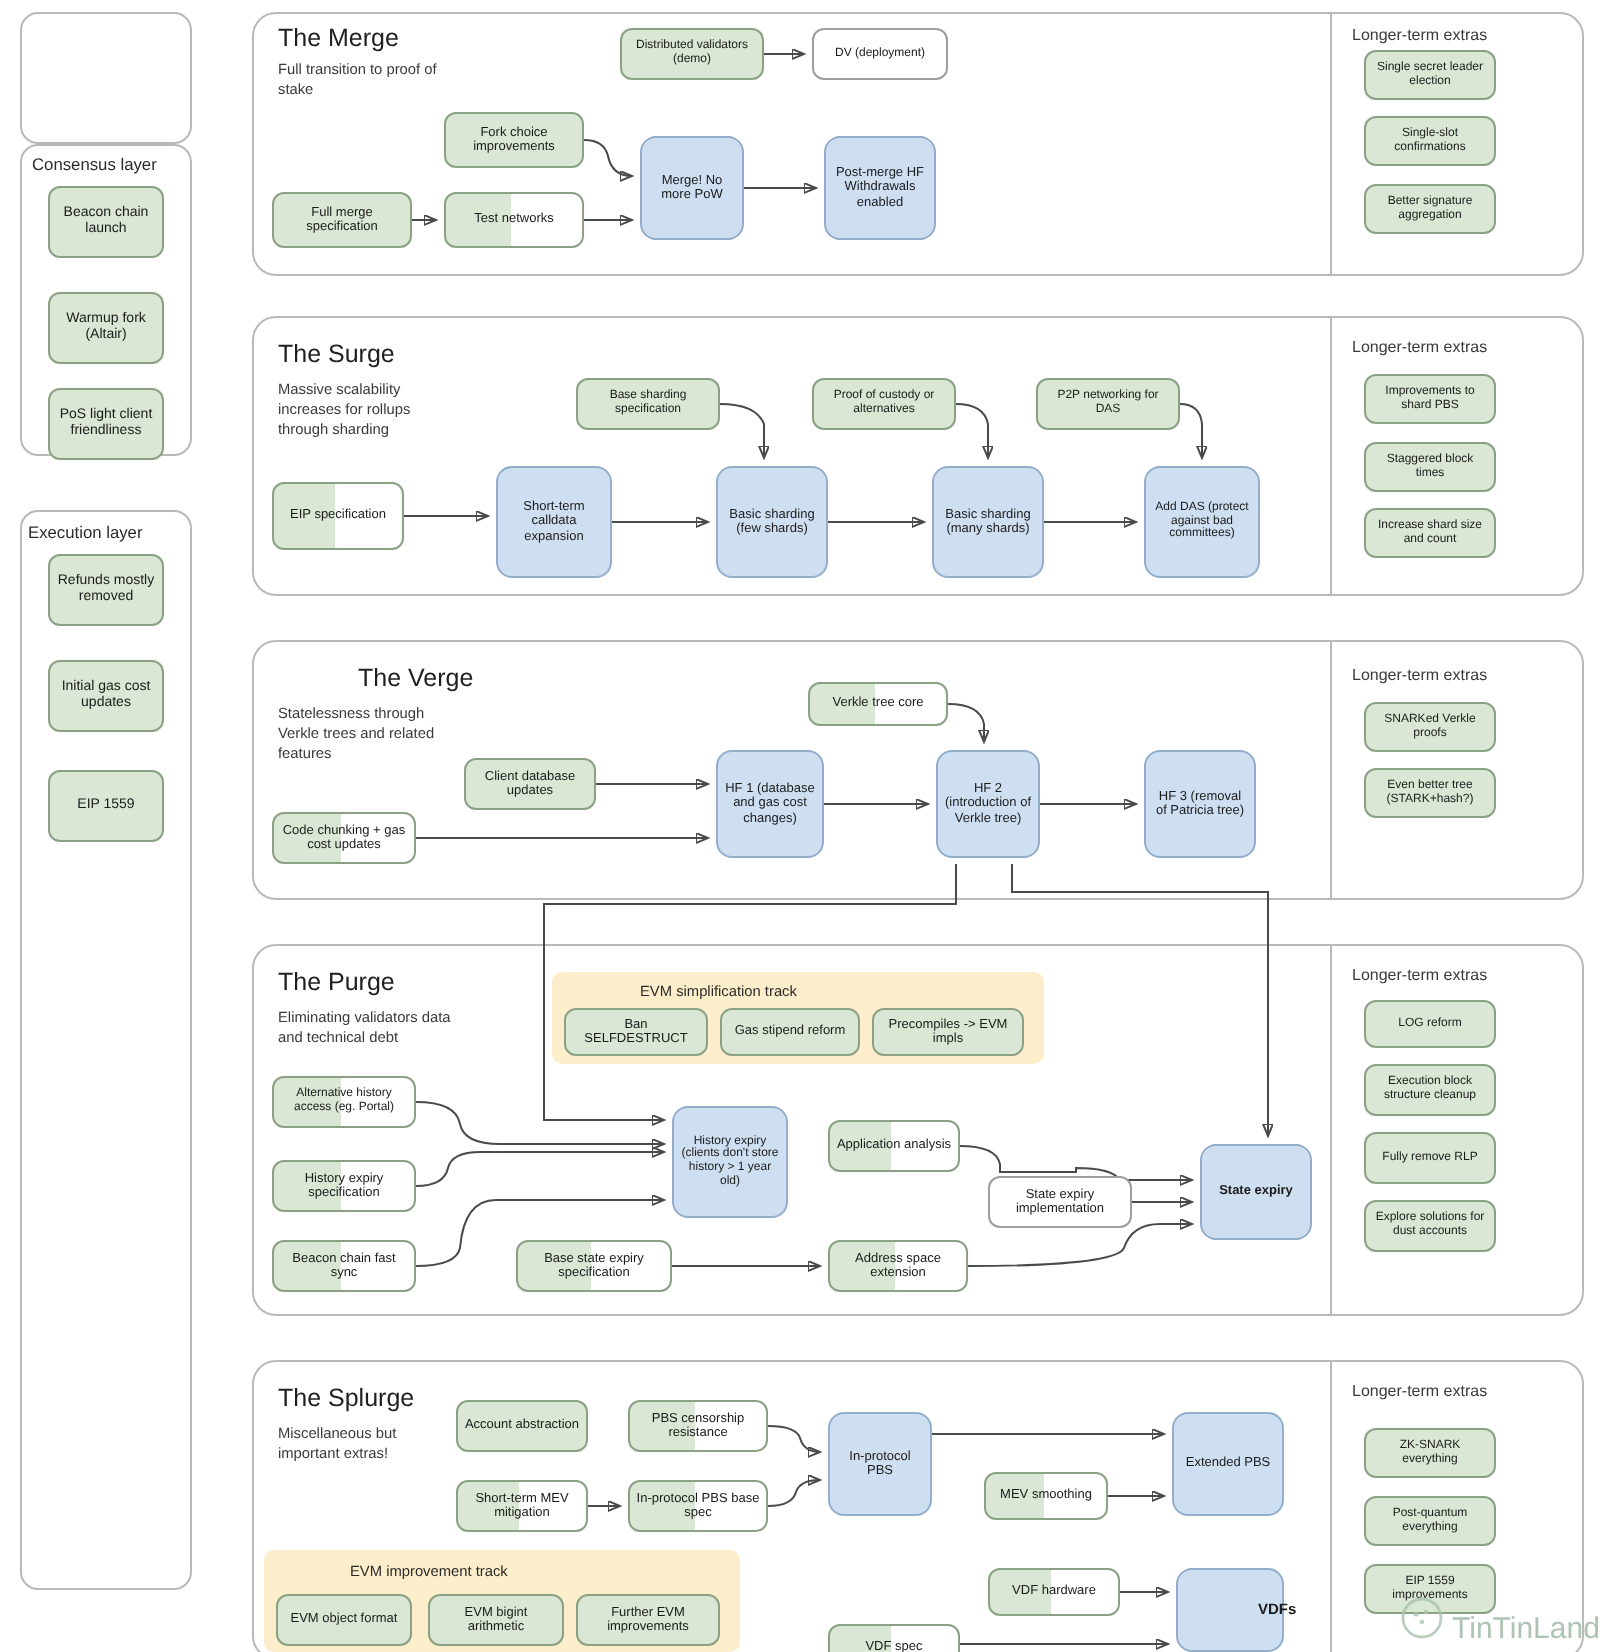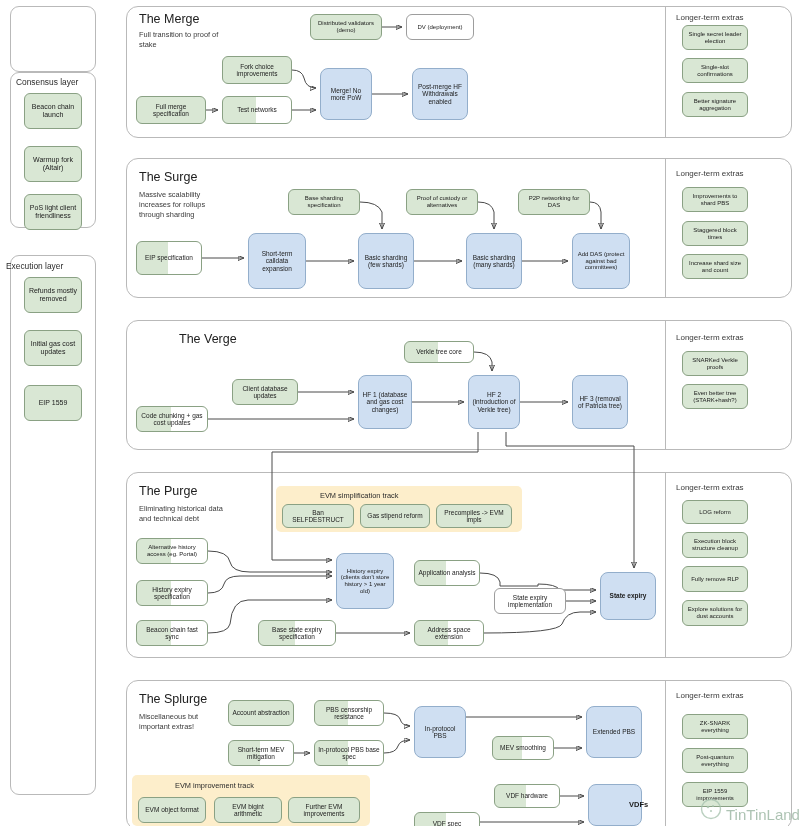--- a/index.html
+++ b/index.html
@@ -171,21 +171,21 @@
       <span>Beacon chain launch</span>
     </div>
   <div class="node n-green fs7" style="left:24px;top:146px;width:58px;height:36px;">
       <span>Warmup fork (Altair)</span>
     </div>
   <div class="node n-green fs7" style="left:24px;top:194px;width:58px;height:36px;">
       <span>PoS light client friendliness</span>
     </div>
 
   <div class="rail" style="left:10px;top:255px;width:86px;height:540px;"></div>
-  <div class="rail-label" style="left:6px;top:261px;">Execution layer</div>
+  <div class="rail-label" style="left:14px;top:261px;">Execution layer</div>
   <div class="node n-green fs7" style="left:24px;top:277px;width:58px;height:36px;">
       <span>Refunds mostly removed</span>
     </div>
   <div class="node n-green fs7" style="left:24px;top:330px;width:58px;height:36px;">
       <span>Initial gas cost updates</span>
     </div>
   <div class="node n-green fs7" style="left:24px;top:385px;width:58px;height:36px;">
       <span>EIP 1559</span>
     </div>
 
@@ -265,20 +265,21 @@
   <div class="node n-green fs6" style="left:682px;top:221px;width:66px;height:25px;">
       <span>Staggered block times</span>
     </div>
   <div class="node n-green fs6" style="left:682px;top:254px;width:66px;height:25px;">
       <span>Increase shard size and count</span>
     </div>
 
   <div class="panel" style="left:126px;top:320px;width:666px;height:130px;"></div>
   <div class="panel-divider" style="left:665px;top:321px;height:128px;"></div>
   <div class="phase-title" style="left:139px;top:332px;margin-left:40px;">The Verge</div>
+  <div class="phase-sub" style="left:139px;top:352px;width:90px;">Statelessness through Verkle trees and related features</div>
   <div class="extras-title" style="left:676px;top:333px;">Longer-term extras</div>
 
   <div class="node n-half fs65" style="left:404px;top:341px;width:70px;height:22px;">
       <span>Verkle tree core</span>
     </div>
   <div class="node n-green fs65" style="left:232px;top:379px;width:66px;height:26px;">
       <span>Client database updates</span>
     </div>
   <div class="node n-half fs65" style="left:136px;top:406px;width:72px;height:26px;">
       <span>Code chunking + gas cost updates</span>
@@ -296,21 +297,21 @@
   <div class="node n-green fs6" style="left:682px;top:351px;width:66px;height:25px;">
       <span>SNARKed Verkle proofs</span>
     </div>
   <div class="node n-green fs6" style="left:682px;top:384px;width:66px;height:25px;">
       <span>Even better tree (STARK+hash?)</span>
     </div>
 
   <div class="panel" style="left:126px;top:472px;width:666px;height:186px;"></div>
   <div class="panel-divider" style="left:665px;top:473px;height:184px;"></div>
   <div class="phase-title" style="left:139px;top:484px;">The Purge</div>
-  <div class="phase-sub" style="left:139px;top:504px;width:92px;">Eliminating historical data and technical debt</div>
+  <div class="phase-sub" style="left:139px;top:504px;width:92px;">Eliminating validators data and technical debt</div>
   <div class="extras-title" style="left:676px;top:483px;">Longer-term extras</div>
 
   <div class="track" style="left:276px;top:486px;width:246px;height:46px;"></div>
   <div class="track-label" style="left:284px;top:491px;">EVM simplification track</div>
   <div class="node n-green fs65" style="left:282px;top:504px;width:72px;height:24px;">
       <span>Ban SELFDESTRUCT</span>
     </div>
   <div class="node n-green fs65" style="left:360px;top:504px;width:70px;height:24px;">
       <span>Gas stipend reform</span>
     </div>

